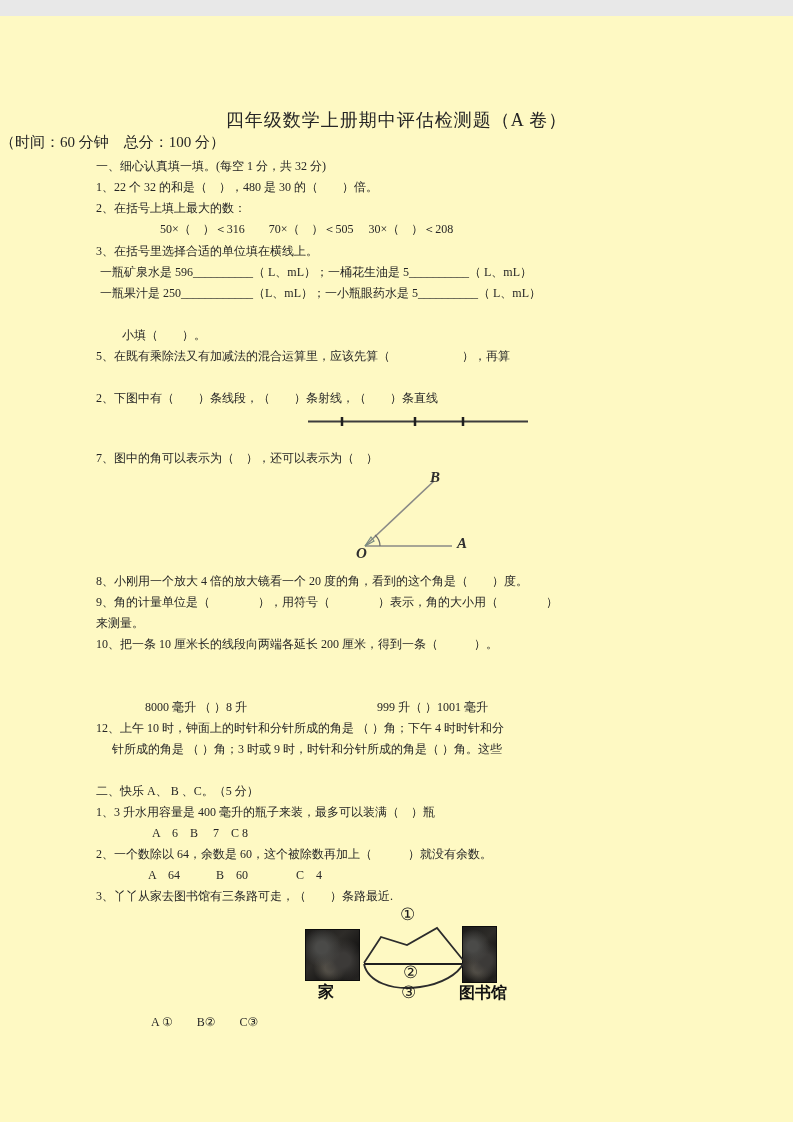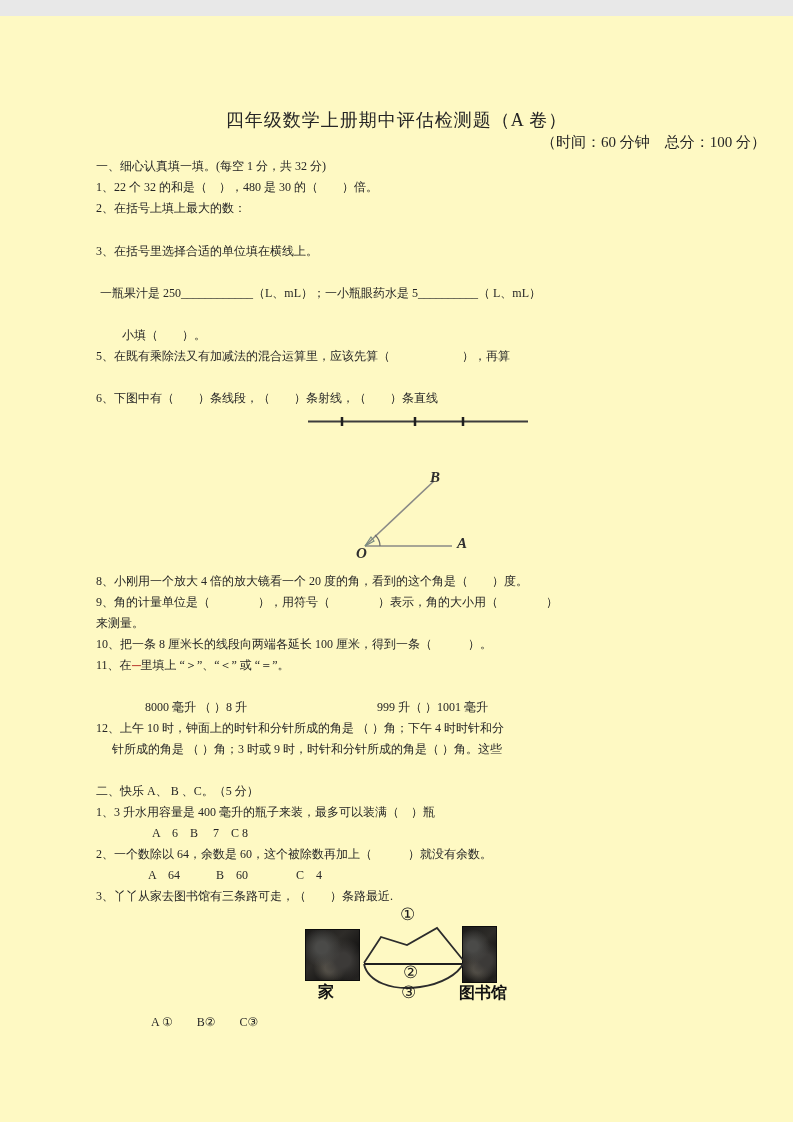--- a/index.html
+++ b/index.html
@@ -10,21 +10,21 @@
     background:#fef9c3;
     font-family:"Liberation Serif","DejaVu Serif",serif;
     color:#262626;
     overflow:hidden;
   }
   .ttl{
     position:absolute;left:0;width:793px;text-align:center;
     font-size:18px;letter-spacing:1px;white-space:pre;
   }
   .sub{
-    position:absolute;left:16px;width:750px;text-align:right;
+    position:absolute;left:0;width:750px;text-align:left;
     font-size:15px;white-space:pre;
   }
   .ln{
     position:absolute;left:96px;
     font-size:12px;line-height:19px;white-space:pre;
   }
   .col1{display:inline-block;width:232px;}
   .dash{font-weight:bold;letter-spacing:-1px;}
   .fig{position:absolute;}
   svg{display:block;}
@@ -49,54 +49,56 @@
 <body>
 
 <div class="page" style="color: rgb(38, 38, 38);">
 
   <div class="ttl" style="top:92px">四年级数学上册期中评估检测题（A 卷）</div>
   <div class="sub" style="top:117px">（时间：60 分钟　总分：100 分）</div>
 
   <div class="ln" style="top:141px">一、细心认真填一填。(每空 1 分，共 32 分)</div>
   <div class="ln" style="top:162px">1、22 个 32 的和是（　），480 是 30 的（　　）倍。</div>
   <div class="ln" style="top:183px">2、在括号上填上最大的数：</div>
+  <div class="ln" style="top:204px;left:160px">50×（　）＜316　　70×（　）＜505　 30×（　）＜208</div>
   <div class="ln" style="top:226px">3、在括号里选择合适的单位填在横线上。</div>
+  <div class="ln" style="top:247px;left:100px">一瓶矿泉水是 596__________（ L、mL）；一桶花生油是 5__________（ L、mL）</div>
   <div class="ln" style="top:268px;left:100px">一瓶果汁是 250____________（L、mL）；一小瓶眼药水是 5__________（ L、mL）</div>
   <div class="ln" style="top:310px;left:122px">小填（　　）。</div>
   <div class="ln" style="top:331px">5、在既有乘除法又有加减法的混合运算里，应该先算（　　　　　　），再算</div>
-  <div class="ln" style="top:373px">6、下图中有（　　）条线段，（　　）条射线，（　　）条直线</div>
+  <div class="ln" style="top:373px">2、下图中有（　　）条线段，（　　）条射线，（　　）条直线</div>
 
   <div class="fig" style="left:96px;top:396px">
     <svg width="611" height="20">
       <line x1="212" y1="9.5" x2="432" y2="9.5" stroke="#3d3d3d" stroke-width="2"></line>
       <line x1="246" y1="5" x2="246" y2="14" stroke="#1f1f1f" stroke-width="2.5"></line>
       <line x1="319" y1="5" x2="319" y2="14" stroke="#1f1f1f" stroke-width="2.5"></line>
       <line x1="367" y1="5" x2="367" y2="14" stroke="#1f1f1f" stroke-width="2.5"></line>
     </svg>
   </div>
 
+  <div class="ln" style="top:433px">7、图中的角可以表示为（　），还可以表示为（　）</div>
 
   <div class="fig" style="left:330px;top:453px;width:170px;height:98px">
     <svg width="170" height="98">
       <line x1="35" y1="77" x2="122" y2="77" stroke="#8a8a86" stroke-width="1.6"></line>
       <line x1="35" y1="77" x2="104" y2="12" stroke="#8a8a86" stroke-width="1.6"></line>
       <path d="M 50 77 A 15 15 0 0 0 45 66" fill="none" stroke="#6f6f6b" stroke-width="1.2"></path>
       <path d="M 35 77 L 44 72 L 41 68 Z" fill="none" stroke="#7a8c80" stroke-width="1.2"></path>
     </svg>
     <span class="itlb" style="left:26px;top:76px">O</span>
     <span class="itlb" style="left:127px;top:66px">A</span>
     <span class="itlb" style="left:100px;top:0px">B</span>
   </div>
 
   <div class="ln" style="top:556px">8、小刚用一个放大 4 倍的放大镜看一个 20 度的角，看到的这个角是（　　）度。</div>
   <div class="ln" style="top:577px">9、角的计量单位是（　　　　），用符号（　　　　）表示，角的大小用（　　　　）</div>
   <div class="ln" style="top:598px">来测量。</div>
-  <div class="ln" style="top:619px">10、把一条 8 厘米长的线段向两端各延长 100 厘米，得到一条（　　　）。</div>
+  <div class="ln" style="top:619px">10、把一条 10 厘米长的线段向两端各延长 200 厘米，得到一条（　　　）。</div>
 
-  <div class="ln" style="top:640px"><span>11、在</span><span class="dash" style="color: rgb(191, 74, 58);">---</span><span>里填上 “＞”、“＜” 或 “＝”。</span></div>
 
   <div class="ln" style="top:682px;left:145px"><span class="col1">8000 毫升 （ ）8 升</span><span>999 升（ ）1001 毫升</span></div>
 
   <div class="ln" style="top:703px">12、上午 10 时，钟面上的时针和分针所成的角是 （ ）角；下午 4 时时针和分</div>
   <div class="ln" style="top:724px;left:112px">针所成的角是 （ ）角；3 时或 9 时，时针和分针所成的角是（ ）角。这些</div>
 
   <div class="ln" style="top:766px">二、快乐 A、 B 、C。（5 分）</div>
   <div class="ln" style="top:787px">1、3 升水用容量是 400 毫升的瓶子来装，最多可以装满（　）瓶</div>
   <div class="ln" style="top:808px;left:152px">A　6　B　 7　C 8</div>
   <div class="ln" style="top:829px">2、一个数除以 64，余数是 60，这个被除数再加上（　　　）就没有余数。</div>

